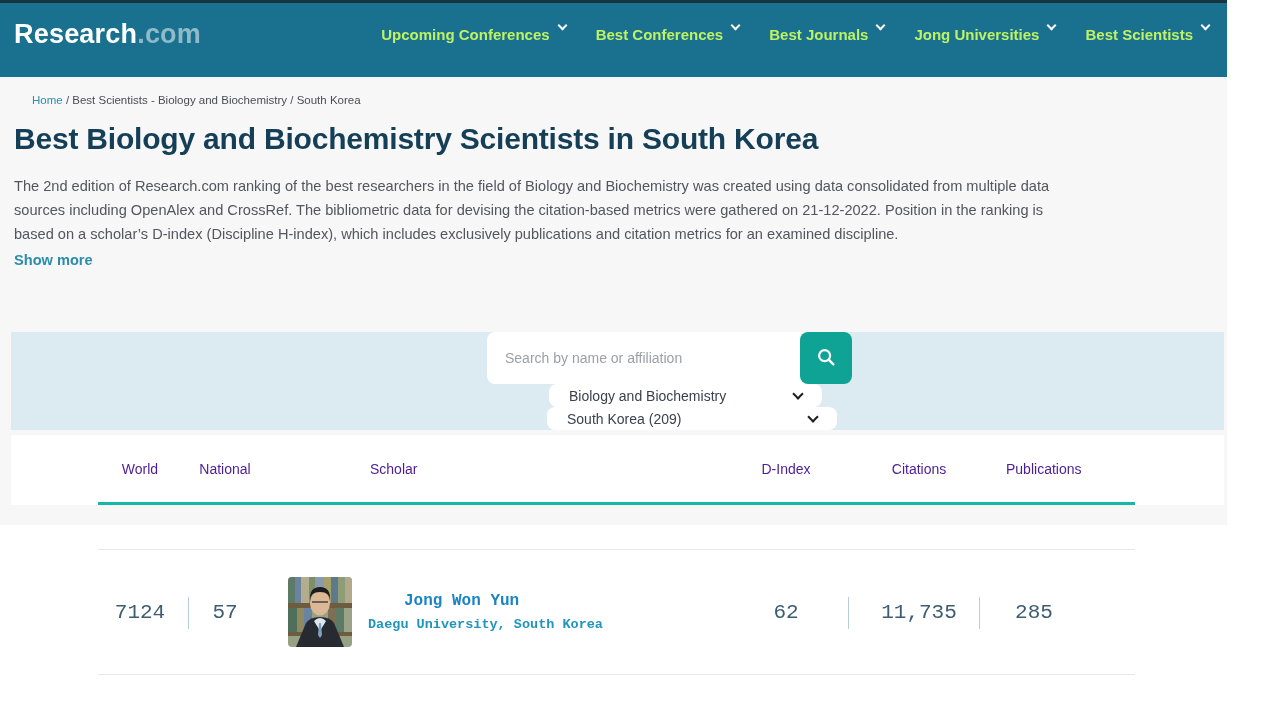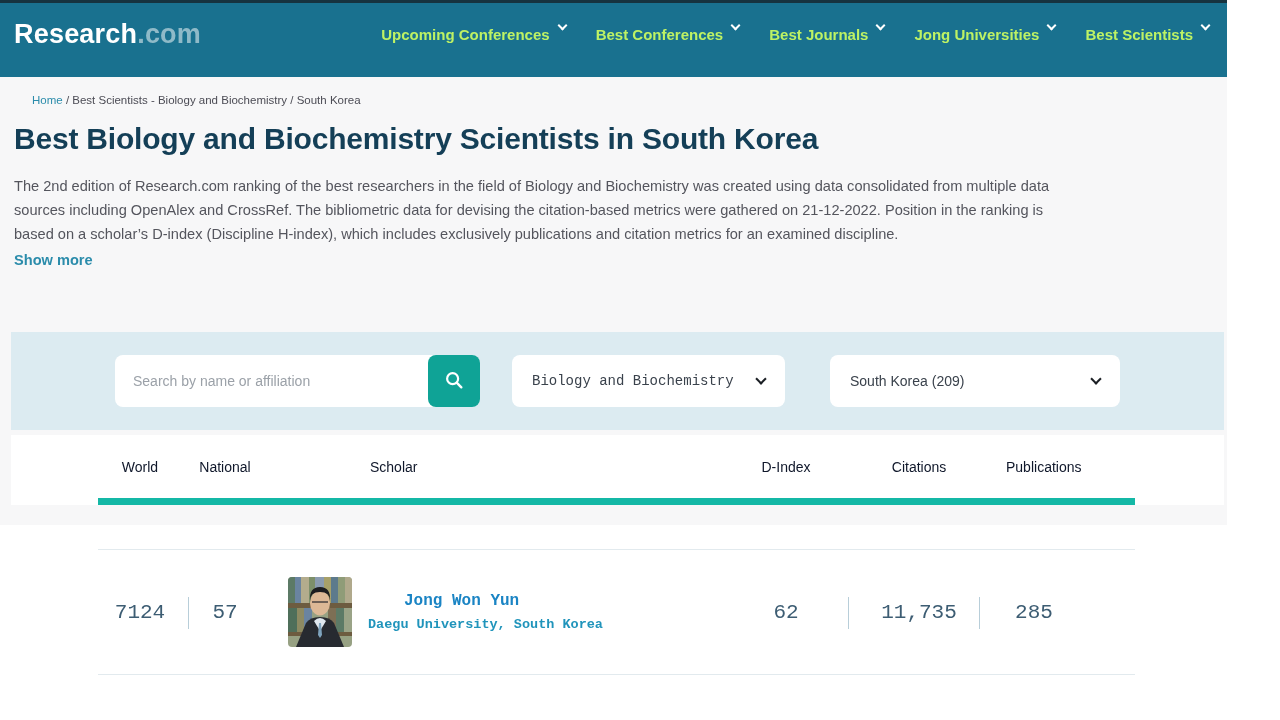--- a/index.html
+++ b/index.html
@@ -22,42 +22,42 @@
   .breadcrumb { padding:17px 0 0 32px; font-size:11.5px; color:#4c4c55; }
   .breadcrumb .bc-home { color:#2b8cab; text-decoration:none; cursor:pointer; }
   h1.page-title { margin:14px 0 0 14px; font-size:30px; line-height:38px; font-weight:bold;
     color:#143f57; letter-spacing:-.2px; }
   .desc { margin:16px 0 0 14px; font-size:14.6px; line-height:24px; color:#54555d; }
   .show-more { display:inline-block; margin:4px 0 0 14px; font-size:14.6px; line-height:20px;
     color:#2b8cab; font-weight:bold; cursor:pointer; text-decoration:none; }
 
   
   .filter-panel { margin:62px 0 0 11px; width:1213px; height:98px; background:#dcebf1;
-    display:flex; align-items:center; padding-left:104px; }
+    display:flex; align-items:center; padding-left:104px;flex-direction:column; }
   .search-wrap { position:relative; width:365px; height:52px; }
   .search-input { width:100%; height:52px; border:none; border-radius:8px; background:#ffffff;
     padding:0 64px 0 18px; font-size:14px; color:#3a424c; outline:none;
     font-family:"Liberation Sans", sans-serif; }
   .search-input::placeholder { color:#9ba1a8; }
   .search-btn { position:absolute; right:0; top:0; width:52px; height:52px; border:none;
     border-radius:8px; background:#0fa396; cursor:pointer; display:flex; align-items:center;
     justify-content:center; }
   .dropdown { height:52px; background:#ffffff; border-radius:8px; display:flex;
     align-items:center; justify-content:space-between; padding:0 20px; font-size:14px;
     color:#3a424c; cursor:pointer; }
-  .dd-discipline { width:273px; margin-left:32px;font-family:Liberation Mono, monospace; }
+  .dd-discipline { width:273px; margin-left:32px; }
   .dd-country { width:290px; margin-left:45px;text-align:center; }
   .chev-dark { width:8px; height:8px; border-right:2.5px solid #1b1f24;
     border-bottom:2.5px solid #1b1f24; transform:rotate(45deg); margin-top:-4px; }
 
   
   .thead-card { margin:5px 0 0 11px; width:1213px; height:70px; background:#ffffff; }
   .grid-cols { display:grid; grid-template-columns:84px 86px 472px 92px 174px 92px; }
   .thead { margin-left:87px; width:1037px; height:70px; align-items:center;
-    border-bottom:7px solid #14b8a6; font-size:14px; color:#0f172a; }
+    border-bottom:3px solid #14b8a6; font-size:14px; color:#4c1d95; }
   .th { text-align:center; }
   .th-scholar { text-align:left; padding-left:102px; }
   .th-last { padding-right:36px; }
 
   .rows-zone { width:1280px; background:#ffffff; }
   .scholar-row { position:relative; margin:24px 0 0 98px; width:1037px; height:126px;
     border-top:1px solid #e2eaee; border-bottom:1px solid #e2eaee;font-family:Liberation Mono, monospace; }
   .scholar-row .grid-cols { height:100%; align-items:center; }
   .num { text-align:center; font-size:21px; color:#3d5d73; }
   .num-last { padding-right:36px; }

